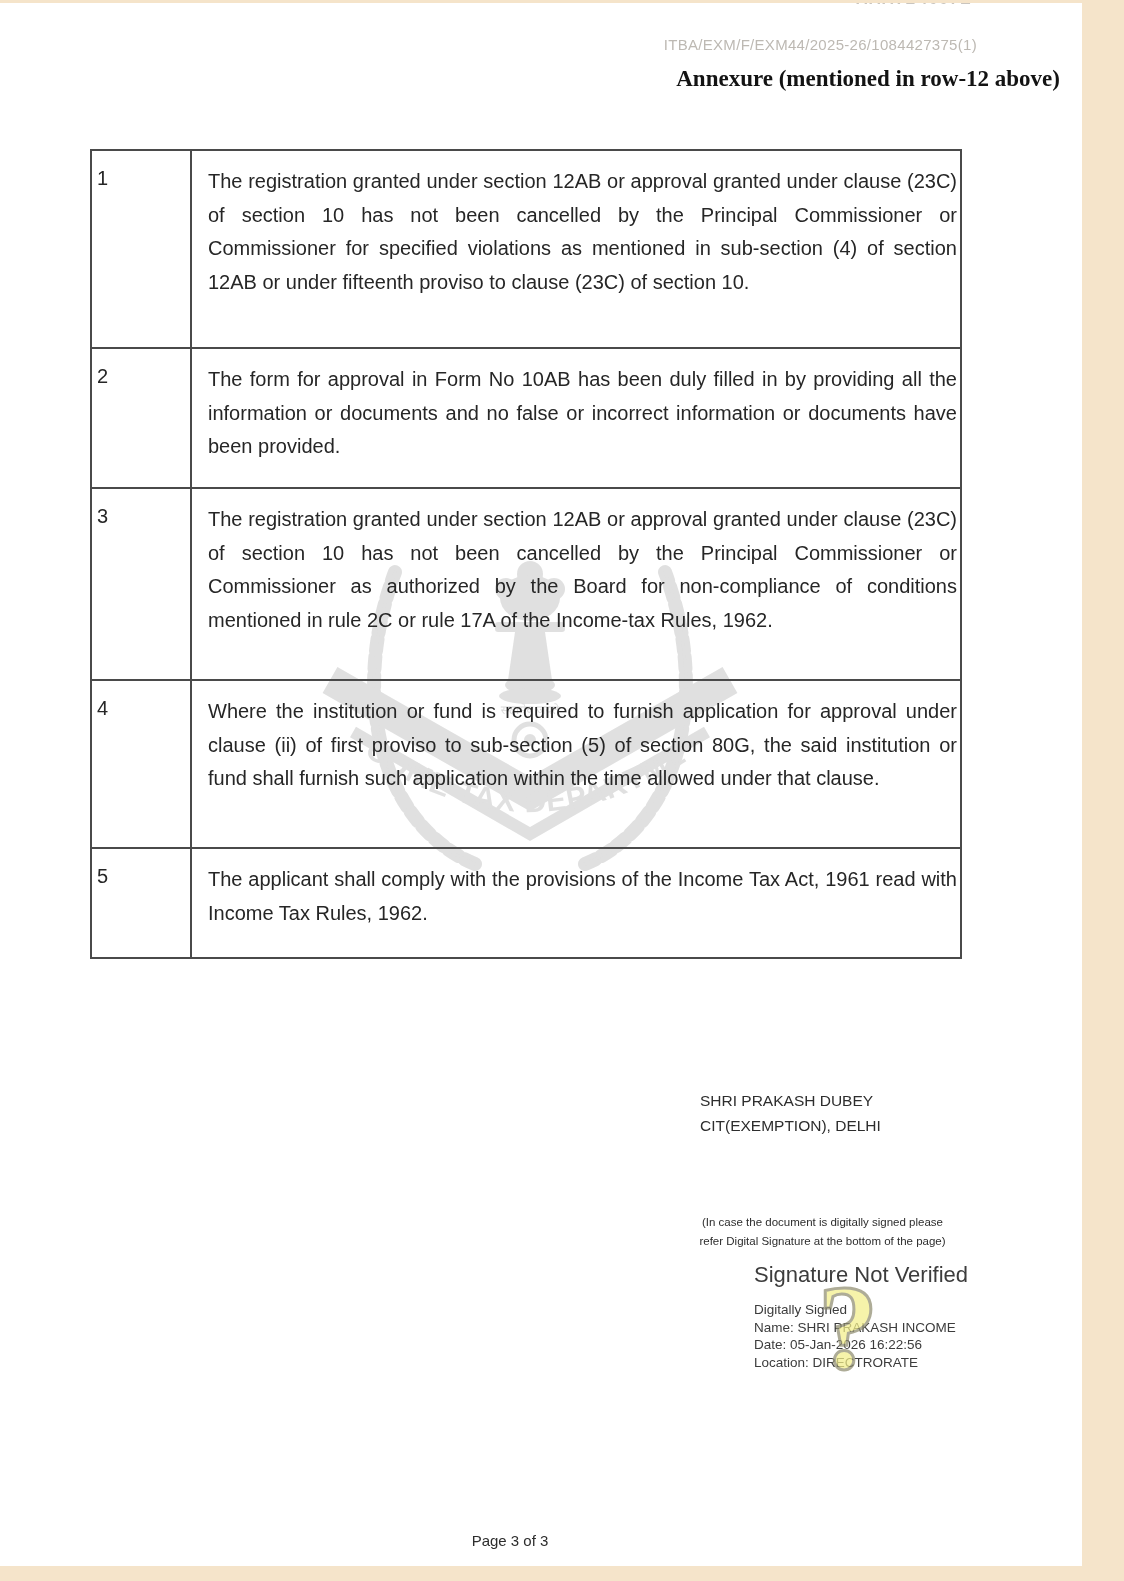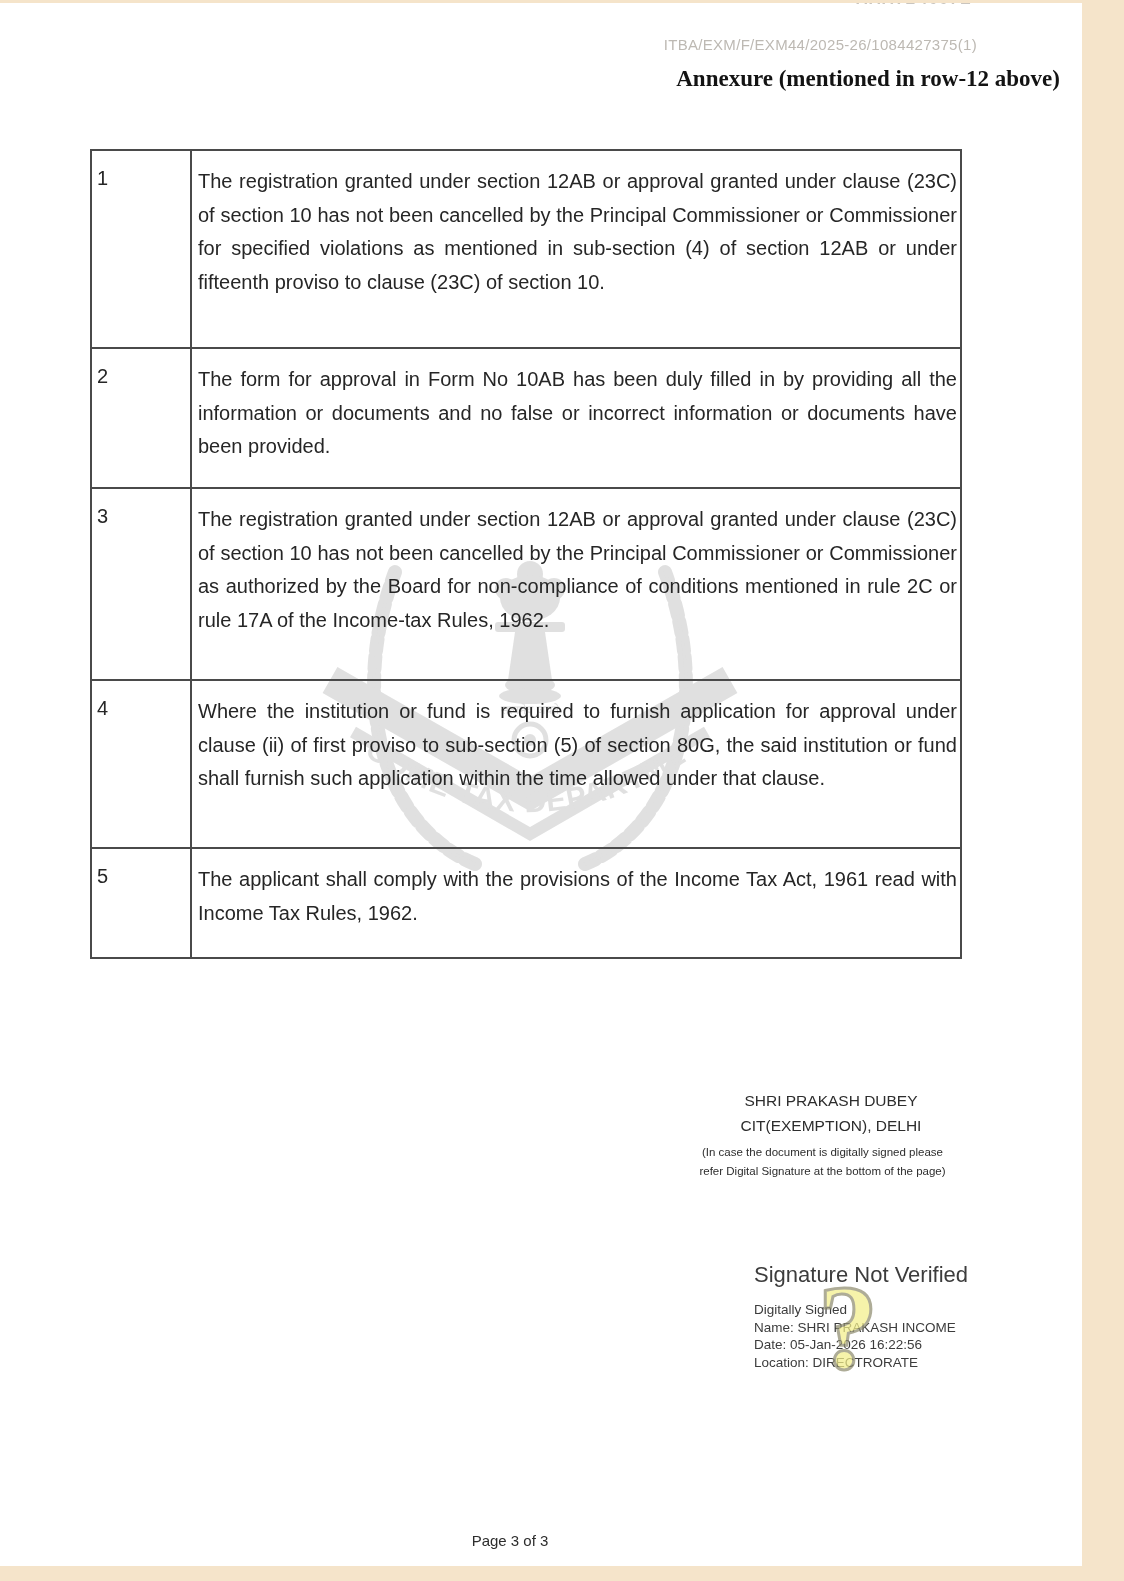--- a/index.html
+++ b/index.html
@@ -32,35 +32,35 @@
     position:absolute; left:90px; top:149px; width:872px; z-index:2;
     border:2px solid #4a4a4a; background:transparent;
   }
   .t-row { display:flex; border-bottom:2px solid #4a4a4a; }
   .t-row:last-child { border-bottom:none; }
   .t-num {
     width:100px; flex:0 0 100px; border-right:2px solid #4a4a4a;
     padding:16px 4px 0 5px; font-size:20px; color:#262626;
   }
   .t-text {
-    flex:1; padding:14px 3px 0 6px;
+    flex:1; padding:14px 3px 0 16px;
     font-size:20px; line-height:33.5px; color:#262626; text-align:justify;
   }
   .h1 { height:198px; } .h2 { height:140px; } .h3 { height:192px; }
   .h4 { height:168px; } .h5 { height:108px; }
 
   .watermark { position:absolute; left:315px; top:422px; width:430px; height:460px; z-index:0; opacity:0.5; }
   .watermark text { font-family:"Liberation Sans", sans-serif; }
 
   .signatory {
     position:absolute; top:1088px; left:700px; width:262px; z-index:2;
-    text-align:center; font-size:15.5px; line-height:25px; color:#2d2d2d;
+    text-align:left; font-size:15.5px; line-height:25px; color:#2d2d2d;
   }
   .sig-note {
-    position:absolute; top:1143px; left:660px; width:325px; z-index:2;
+    position:absolute; top:1213px; left:660px; width:325px; z-index:2;
     text-align:center; font-size:11.5px; line-height:19px; color:#2d2d2d;
   }
   .sig-block { position:absolute; left:754px; top:1262px; width:250px; z-index:2; }
   .sig-status { font-size:22px; color:#3c3c3c; white-space:nowrap; }
   .sig-details { margin-top:13px; font-size:13.5px; line-height:17.5px; color:#3c3c3c; }
 
   .question-mark {
     position:absolute; left:818px; top:1268px; z-index:3;
     font-family:"Liberation Serif", serif; font-weight:bold;
     font-size:120px; line-height:1; color:#f3ef8a;

